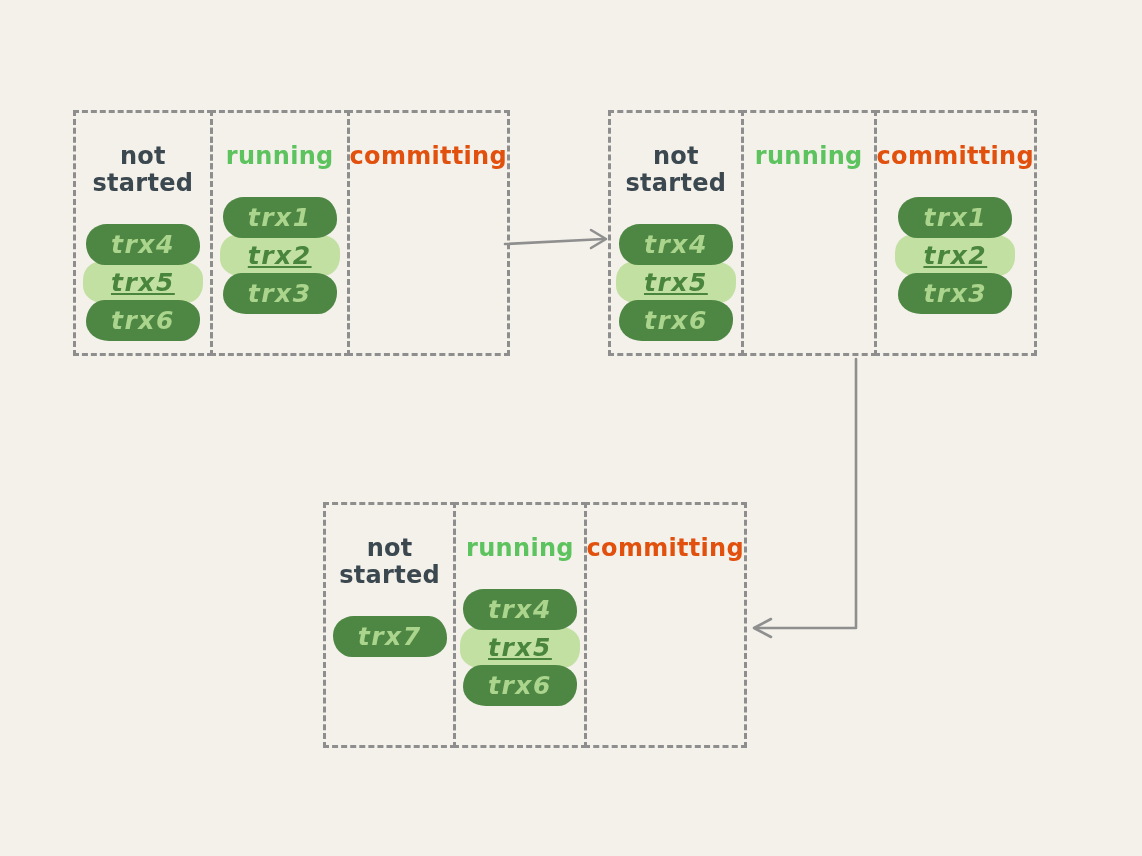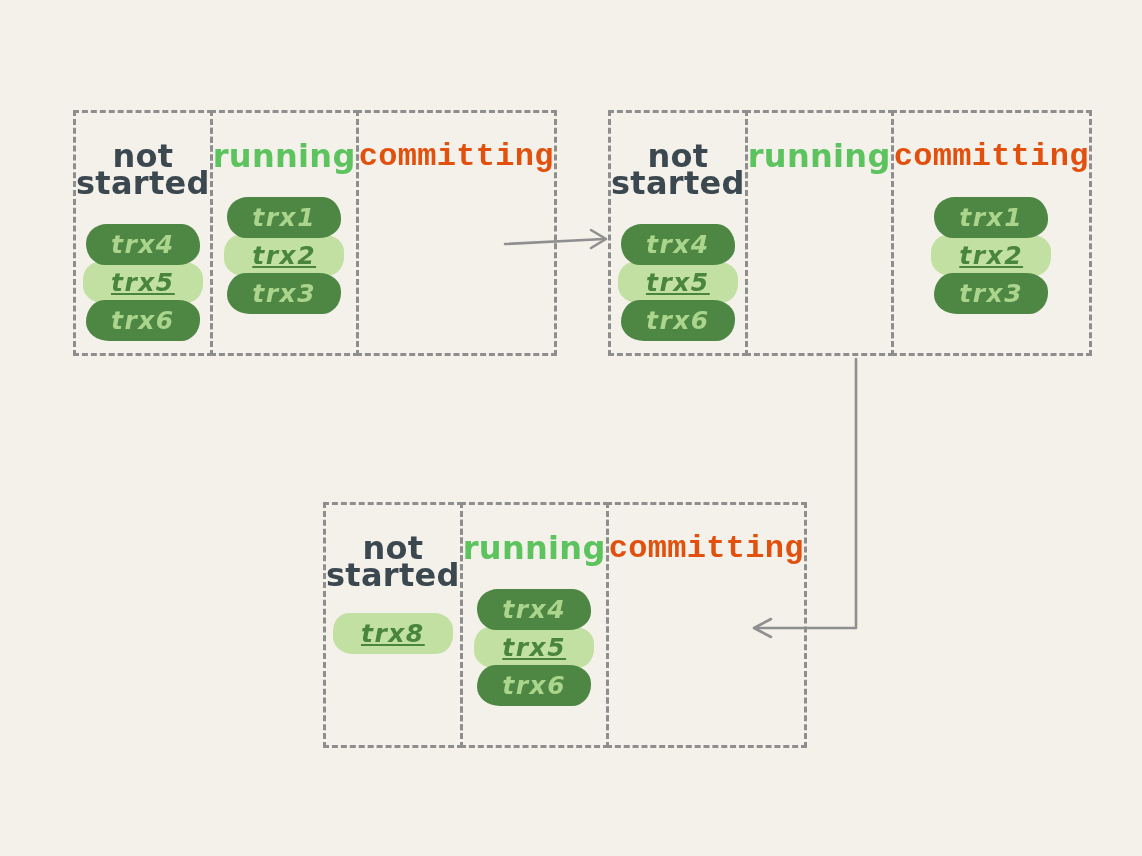--- a/index.html
+++ b/index.html
@@ -36,28 +36,28 @@
   .lane {
     flex: 1;
     box-sizing: border-box;
     border: 3px dashed var(--dash-border, #8e8e8e);
     margin-left: -3px;
     padding-top: 30px;
   }
   .lane:first-child { margin-left: 0; }
   .lane-title {
     text-align: center;
-    font-size: 32px;
+    font-size: 24px;
     line-height: 27px;
     font-weight: bold;
     letter-spacing: 0.3px;
   }
   .t-ns  { color: var(--title-not-started, #3c4850); }
   .t-run { color: var(--title-running, #5cc35e); }
-  .t-com { color: var(--title-committing, #e2500e); font-family: Liberation Mono, monospace; }
+  .t-com { color: var(--title-committing, #e2500e); }
   .pills {
     margin-top: 27px;
     display: flex;
     flex-direction: column;
     align-items: center;
   }
   .pill {
     box-sizing: border-box;
     width: 114px;
     height: 41px;
@@ -144,21 +144,21 @@
         <div class="pill light">trx2</div>
         <div class="pill dark">trx3</div>
       </div>
     </div>
   </section>
 
   <section class="group" style="left:323px; top:502px; width:424px;">
     <div class="lane">
       <div class="lane-title t-ns">not started</div>
       <div class="pills">
-        <div class="pill light">trx8</div>
+        <div class="pill dark">trx7</div>
       </div>
     </div>
     <div class="lane">
       <div class="lane-title t-run">running</div>
       <div class="pills">
         <div class="pill dark">trx4</div>
         <div class="pill light">trx5</div>
         <div class="pill dark">trx6</div>
       </div>
     </div>

